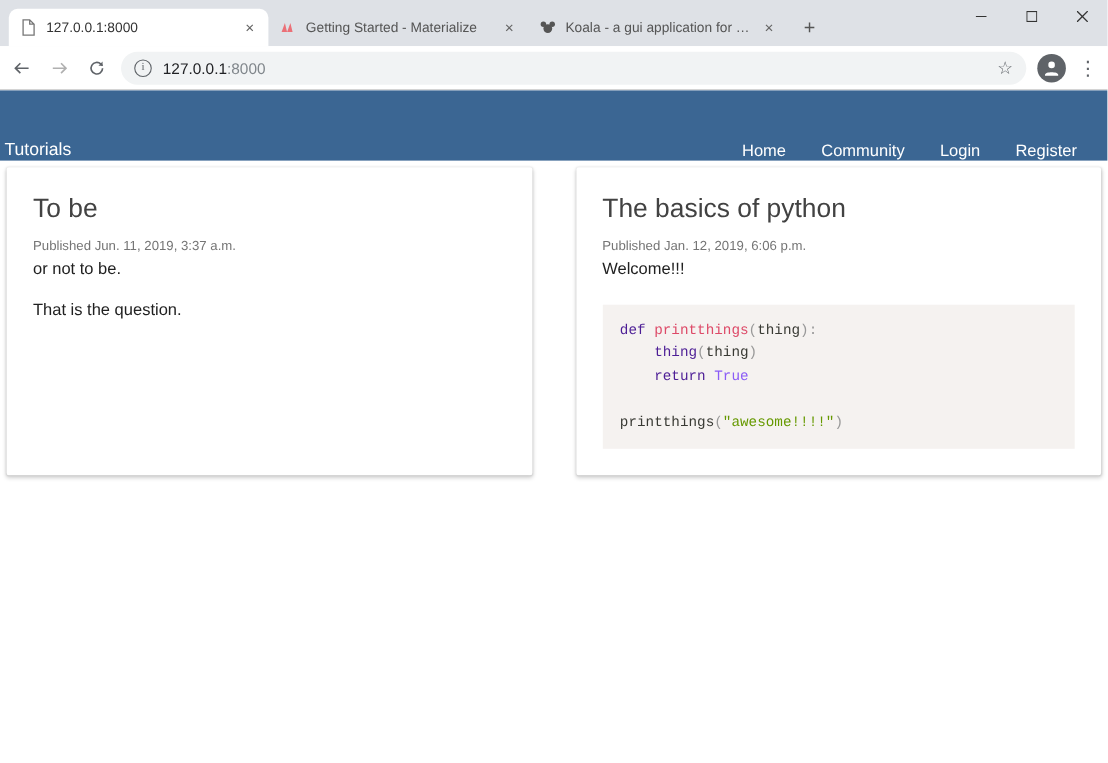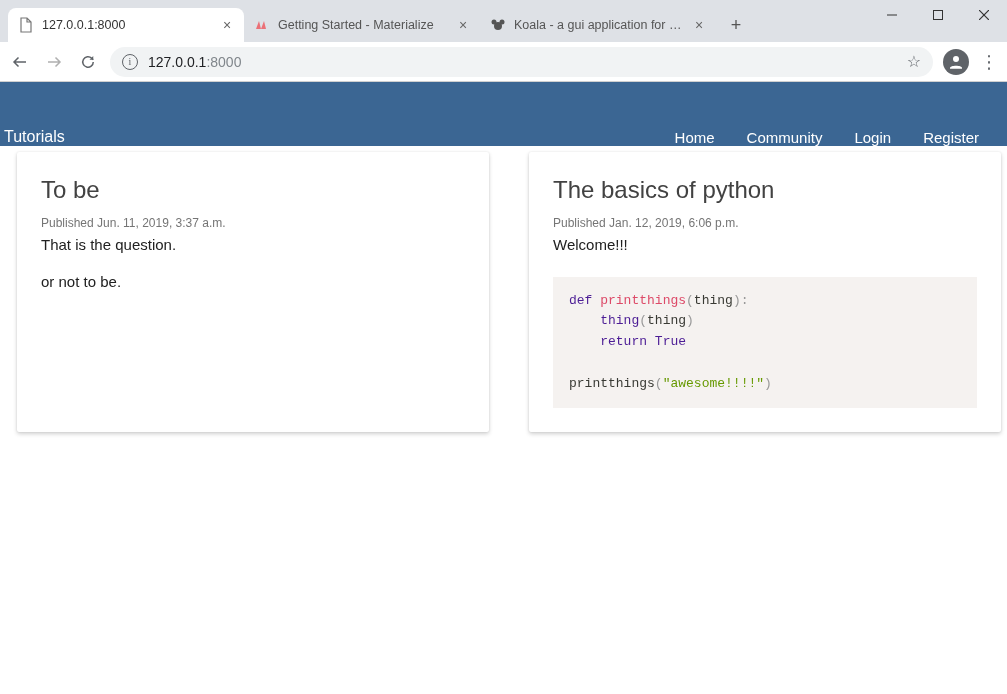--- a/index.html
+++ b/index.html
@@ -29,35 +29,35 @@
   .avatar svg { fill:#fff; }
   .kebab { width:20px; display:flex; align-items:center; justify-content:center; color:#5f6368; font-size:18px; }
 
   
   .page { height: calc(694px - 42px - 40px); overflow: auto; }
   .navbar { background: #3b6693; color: #fff; height: 64px; display: flex; align-items: flex-end; padding: 0 12px 0 0; font-size: 15px; }
   .brand { font-size: 16px; padding-left: 4px; }
   .navbar .spacer { flex:1; }
   .navlink { padding: 0 16px; color: #fff; font-size: 15px; }
 
-  .grid { display: flex; gap: 40px; padding: 6px; margin-left: 11px; }
+  .grid { display: flex; gap: 40px; padding: 6px; }
   .card { background: #fff; box-shadow: 0 2px 4px rgba(0,0,0,0.18), 0 0 2px rgba(0,0,0,0.1); border-radius: 2px; padding: 24px; }
   .card.left { width: 478px; }
   .card.right { width: 478px; }
   .card h2 { font-weight: 400; font-size: 24px; color: #424242; margin-bottom: 12px; }
   .meta { font-size: 12px; color: #757575; margin-bottom: 4px; }
   .body { font-size: 15px; color: #212121; line-height: 1.5; }
   .body p { margin-bottom: 14px; }
 
   pre.code { background: #f5f2f0; padding: 14px 16px; font-family: Consolas, "Courier New", monospace; font-size: 13px; line-height: 1.6; margin-top: 20px; white-space: pre; overflow: auto; color: #393a34; }
   .tok-kw { color: #4c1d95; }
   .tok-fn { color: #dd4a68; }
   .tok-pn { color: #999; }
   .tok-id { color: #393a34; }
-  .tok-bl { color: #4c1d95; }
+  .tok-bl { color: #8b5cf6; }
   .tok-st { color: #669900; }
 
   svg { display:block; }
 </style>
 </head>
 <body>
 
 <div class="titlebar">
   <div class="tabs">
     <div class="tab active">
@@ -151,22 +151,22 @@
     <span class="navlink">Login</span>
     <span class="navlink">Register</span>
   </div>
 
   <div class="grid">
 
     <div class="card left">
       <h2>To be</h2>
       <div class="meta">Published Jun. 11, 2019, 3:37 a.m.</div>
       <div class="body">
+        <p>or not to be.</p>
         <p>That is the question.</p>
-        <p>or not to be.</p>
       </div>
     </div>
 
     <div class="card right">
       <h2>The basics of python</h2>
       <div class="meta">Published Jan. 12, 2019, 6:06 p.m.</div>
       <div class="body">
         <span>Welcome!!!</span>
       </div>
 <pre class="code"><span class="tok-kw">def</span> <span class="tok-fn">printthings</span><span class="tok-pn">(</span><span class="tok-id">thing</span><span class="tok-pn">)</span><span class="tok-pn">:</span>

